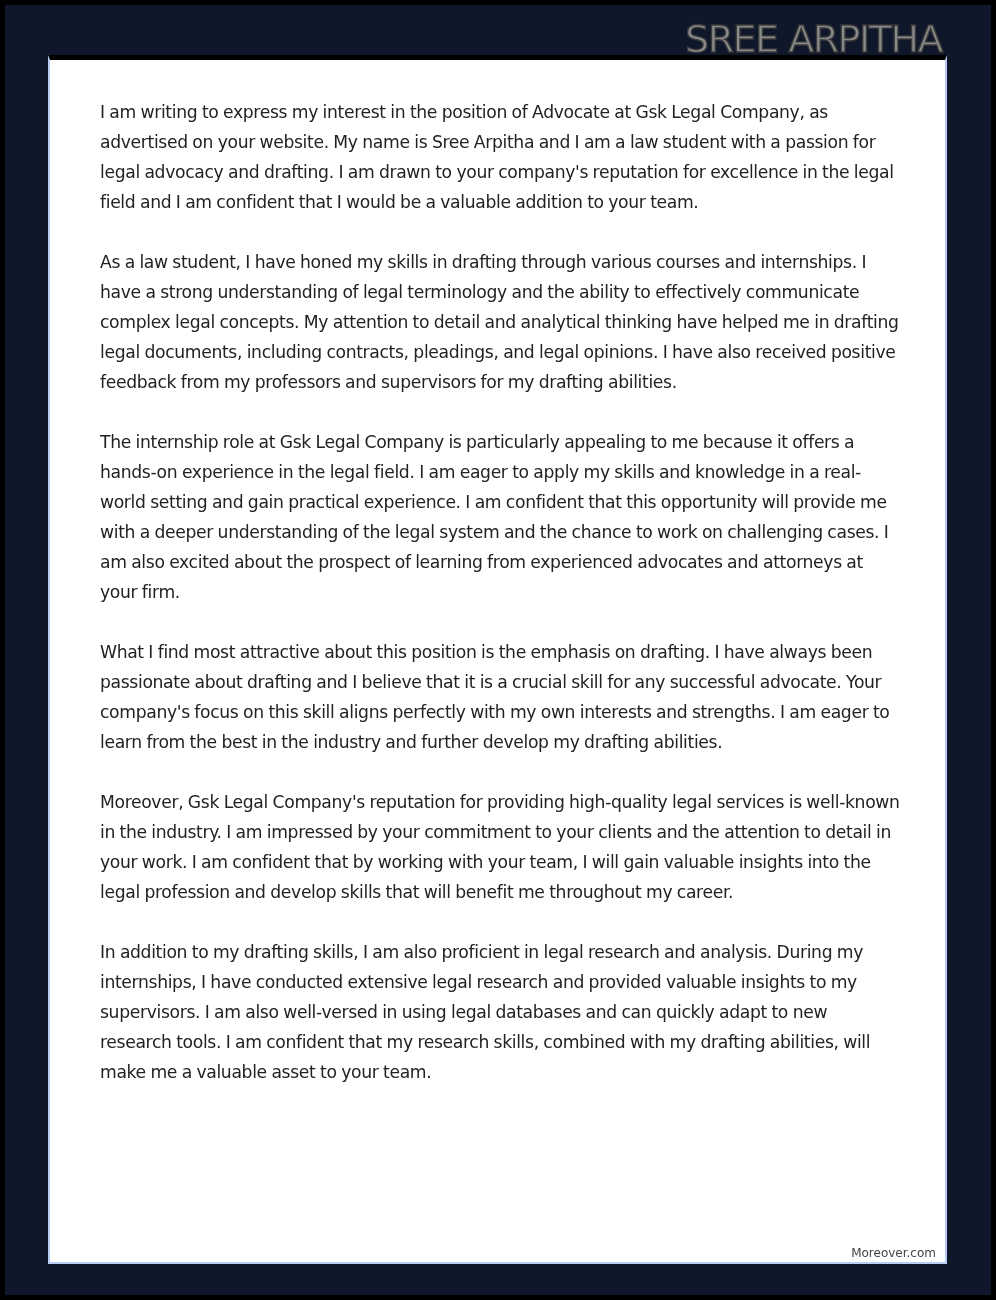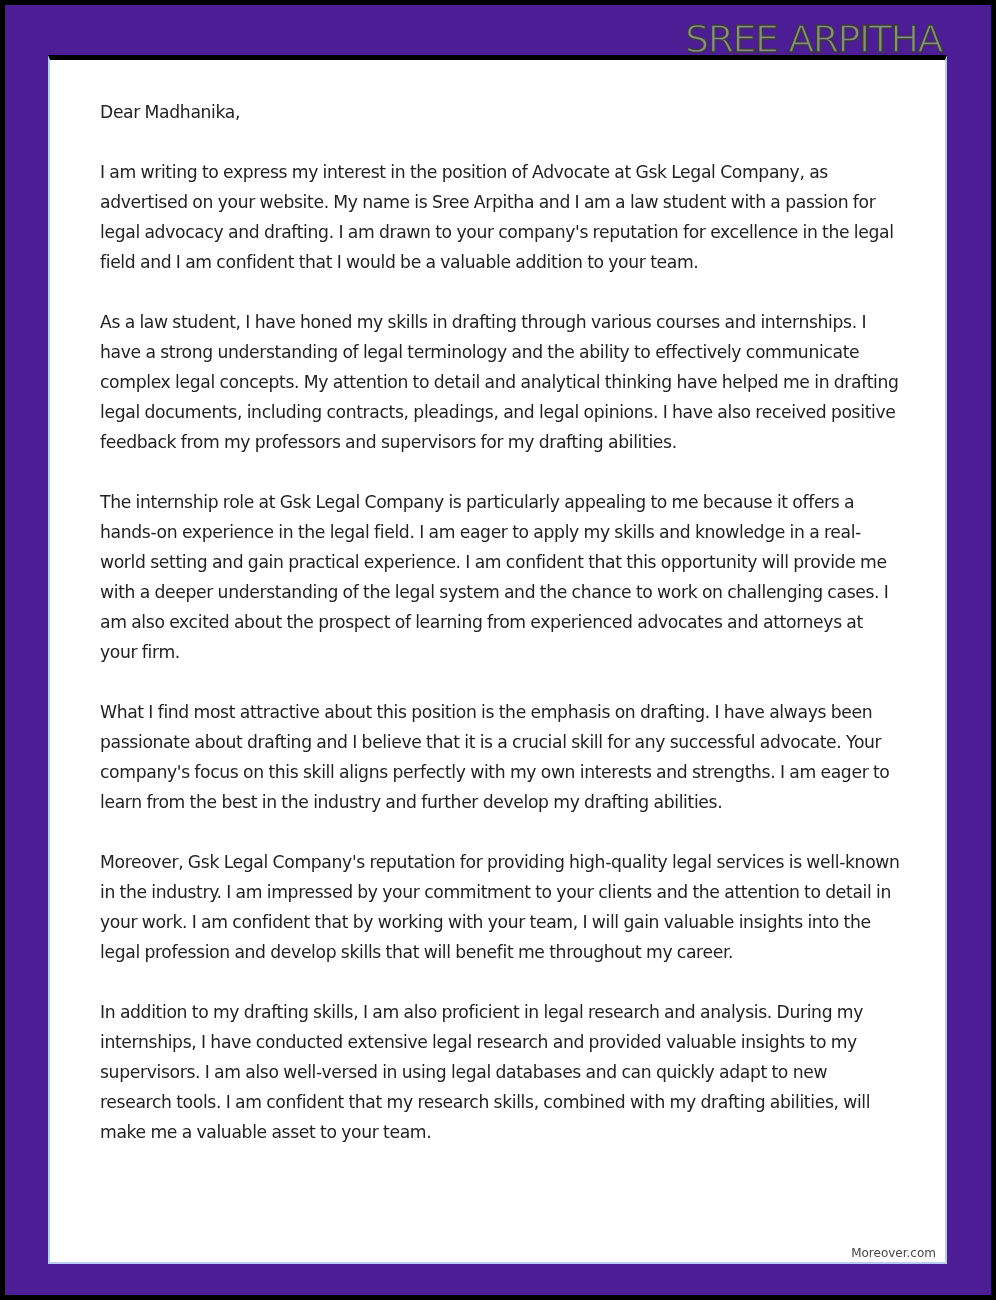--- a/index.html
+++ b/index.html
@@ -12,21 +12,21 @@
       background: #000000;
       position: relative;
       overflow: hidden;
     }
     .frame {
       position: absolute;
       left: 5px;
       top: 5px;
       width: 986px;
       height: 1290px;
-      background: #4c1d95;
+      background: #0f172a;
     }
     .title {
       position: absolute;
       right: 49px;
       top: 8px;
       margin: 0;
       font-family: "DejaVu Sans", sans-serif;
       font-weight: normal;
       font-size: 38px;
       letter-spacing: -1.5px;
@@ -76,21 +76,20 @@
     }
   </style>
 </head>
 <body>
 
 <div class="frame">
   <h1 class="title">SREE ARPITHA</h1>
 
   <div class="paper">
     <div class="letter">
-      <p>Dear Madhanika,</p>
       <p>I am writing to express my interest in the position of Advocate at Gsk Legal Company, as advertised on your website. My name is Sree Arpitha and I am a law student with a passion for legal advocacy and drafting. I am drawn to your company's reputation for excellence in the legal field and I am confident that I would be a valuable addition to your team.</p>
       <p>As a law student, I have honed my skills in drafting through various courses and internships. I have a strong understanding of legal terminology and the ability to effectively communicate complex legal concepts. My attention to detail and analytical thinking have helped me in drafting legal documents, including contracts, pleadings, and legal opinions. I have also received positive feedback from my professors and supervisors for my drafting abilities.</p>
       <p>The internship role at Gsk Legal Company is particularly appealing to me because it offers a hands-on experience in the legal field. I am eager to apply my skills and knowledge in a real-world setting and gain practical experience. I am confident that this opportunity will provide me with a deeper understanding of the legal system and the chance to work on challenging cases. I am also excited about the prospect of learning from experienced advocates and attorneys at your firm.</p>
       <p>What I find most attractive about this position is the emphasis on drafting. I have always been passionate about drafting and I believe that it is a crucial skill for any successful advocate. Your company's focus on this skill aligns perfectly with my own interests and strengths. I am eager to learn from the best in the industry and further develop my drafting abilities.</p>
       <p>Moreover, Gsk Legal Company's reputation for providing high-quality legal services is well-known in the industry. I am impressed by your commitment to your clients and the attention to detail in your work. I am confident that by working with your team, I will gain valuable insights into the legal profession and develop skills that will benefit me throughout my career.</p>
       <p>In addition to my drafting skills, I am also proficient in legal research and analysis. During my internships, I have conducted extensive legal research and provided valuable insights to my supervisors. I am also well-versed in using legal databases and can quickly adapt to new research tools. I am confident that my research skills, combined with my drafting abilities, will make me a valuable asset to your team.</p>
     </div>
     <div class="watermark">Moreover.com</div>
   </div>
 </div>

